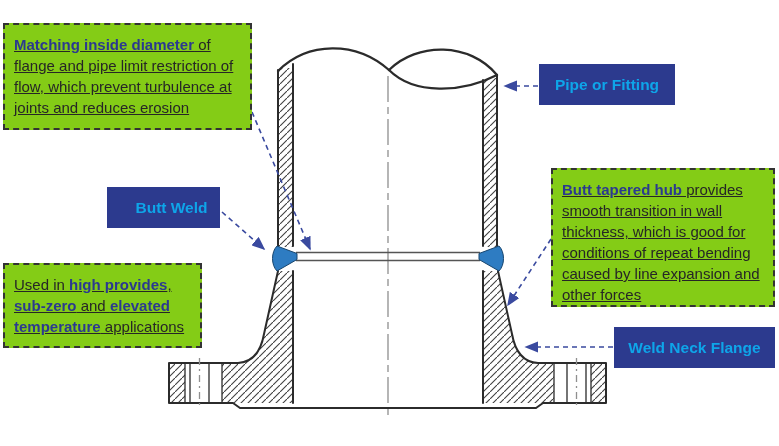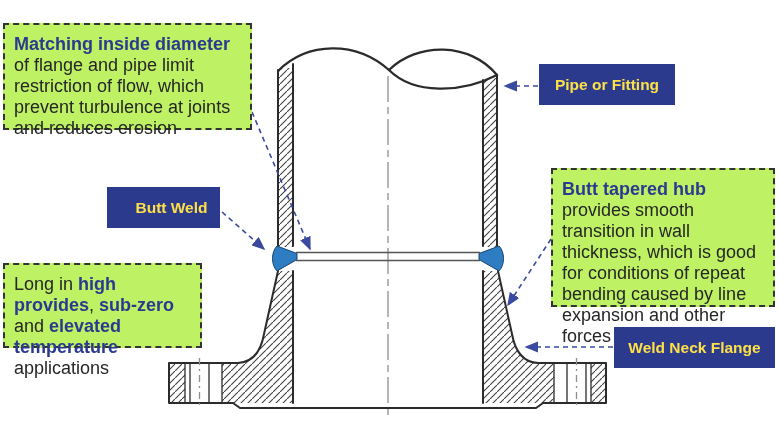--- a/index.html
+++ b/index.html
@@ -8,27 +8,27 @@
     font-family:"Liberation Sans", sans-serif;overflow:hidden;
   }
   svg{position:absolute;left:0;top:0;}
   .ink{stroke:#2b2b2b;stroke-width:2;fill:none;stroke-linejoin:round;stroke-linecap:round;}
   .thin{stroke:#2b2b2b;stroke-width:1.3;fill:none;}
   .jointline{stroke:#555;stroke-width:1.6;fill:none;}
   .cline{stroke:#8f8f8f;stroke-width:1.3;fill:none;}
   .arrowline{stroke:#3a4a9f;stroke-width:1.6;fill:none;stroke-dasharray:5 4;}
   .weld{stroke:#17456e;stroke-width:1;}
   .callout{
-    position:absolute;background:#bef264;border:2px dashed #333;
-    font-size:18px;line-height:21px;color:#262626;
-    padding:9px 6px 8px 9px;box-sizing:border-box;
+    position:absolute;background:#84cc16;border:2px dashed #333;
+    font-size:15px;line-height:21px;color:#262626;
+    padding:9px 6px 8px 9px;box-sizing:border-box;text-decoration:underline;
   }
   .callout .b, .navy-strong{font-weight:bold;color:#2b3990;}
   .navy-box{
-    position:absolute;background:#2c3a8e;color:#fde047;font-weight:bold;
+    position:absolute;background:#2c3a8e;color:#0ea5e9;font-weight:bold;
     font-size:15.5px;display:flex;align-items:center;justify-content:center;
     box-sizing:border-box;text-align:center;
   }
 </style>
 </head>
 <body>
 
 <svg width="779" height="446" viewBox="0 0 779 446">
   <defs>
     <pattern id="hatch" width="7" height="7" patternUnits="userSpaceOnUse">
@@ -75,21 +75,21 @@
 
 <div class="callout" style="left:3px;top:23px;width:249px;height:107px;">
   <span class="b">Matching inside diameter</span><span> of flange and pipe limit restriction of flow, which prevent turbulence at joints and reduces erosion</span>
 </div>
 
 <div class="callout" style="left:551px;top:168px;width:224px;height:139px;">
   <span class="b">Butt tapered hub</span><span> provides smooth transition in wall thickness, which is good for conditions of repeat bending caused by line expansion and other forces</span>
 </div>
 
 <div class="callout" style="left:3px;top:263px;width:199px;height:85px;">
-  <span>Long in </span><span class="b">high provides</span><span>, </span><span class="b">sub-zero</span><span> and </span><span class="b">elevated temperature</span><span> applications</span>
+  <span>Used in </span><span class="b">high provides</span><span>, </span><span class="b">sub-zero</span><span> and </span><span class="b">elevated temperature</span><span> applications</span>
 </div>
 
 <div class="navy-box" style="left:539px;top:64px;width:136px;height:41px;">
   <span>Pipe or Fitting</span>
 </div>
 
 <div class="navy-box" style="left:107px;top:187px;width:113px;height:41px;padding-left:16px;">
   <span>Butt Weld</span>
 </div>
 

